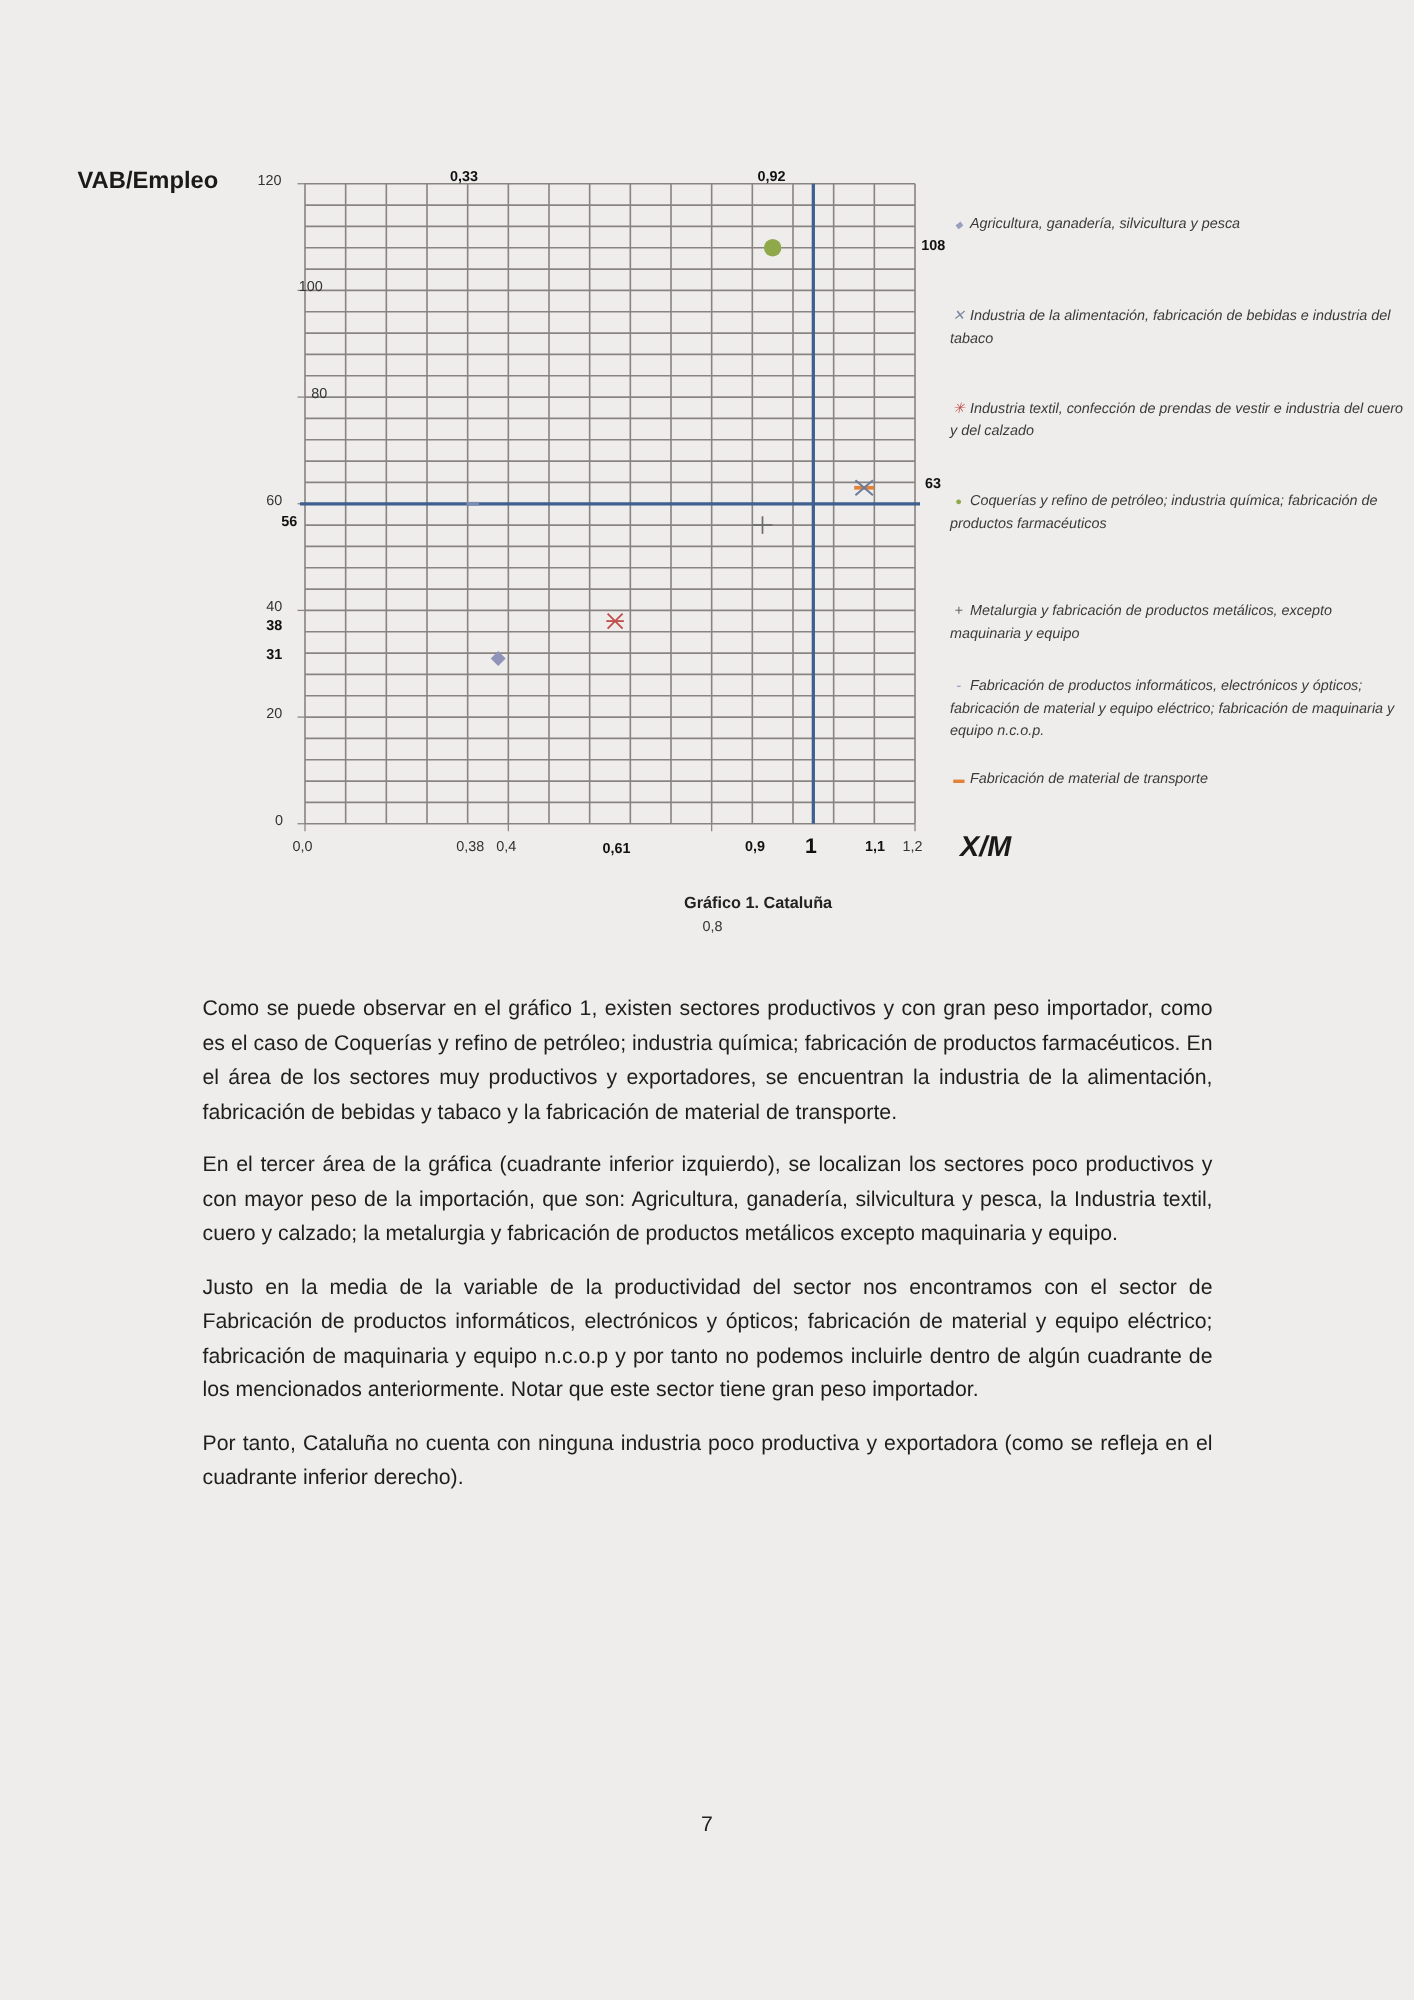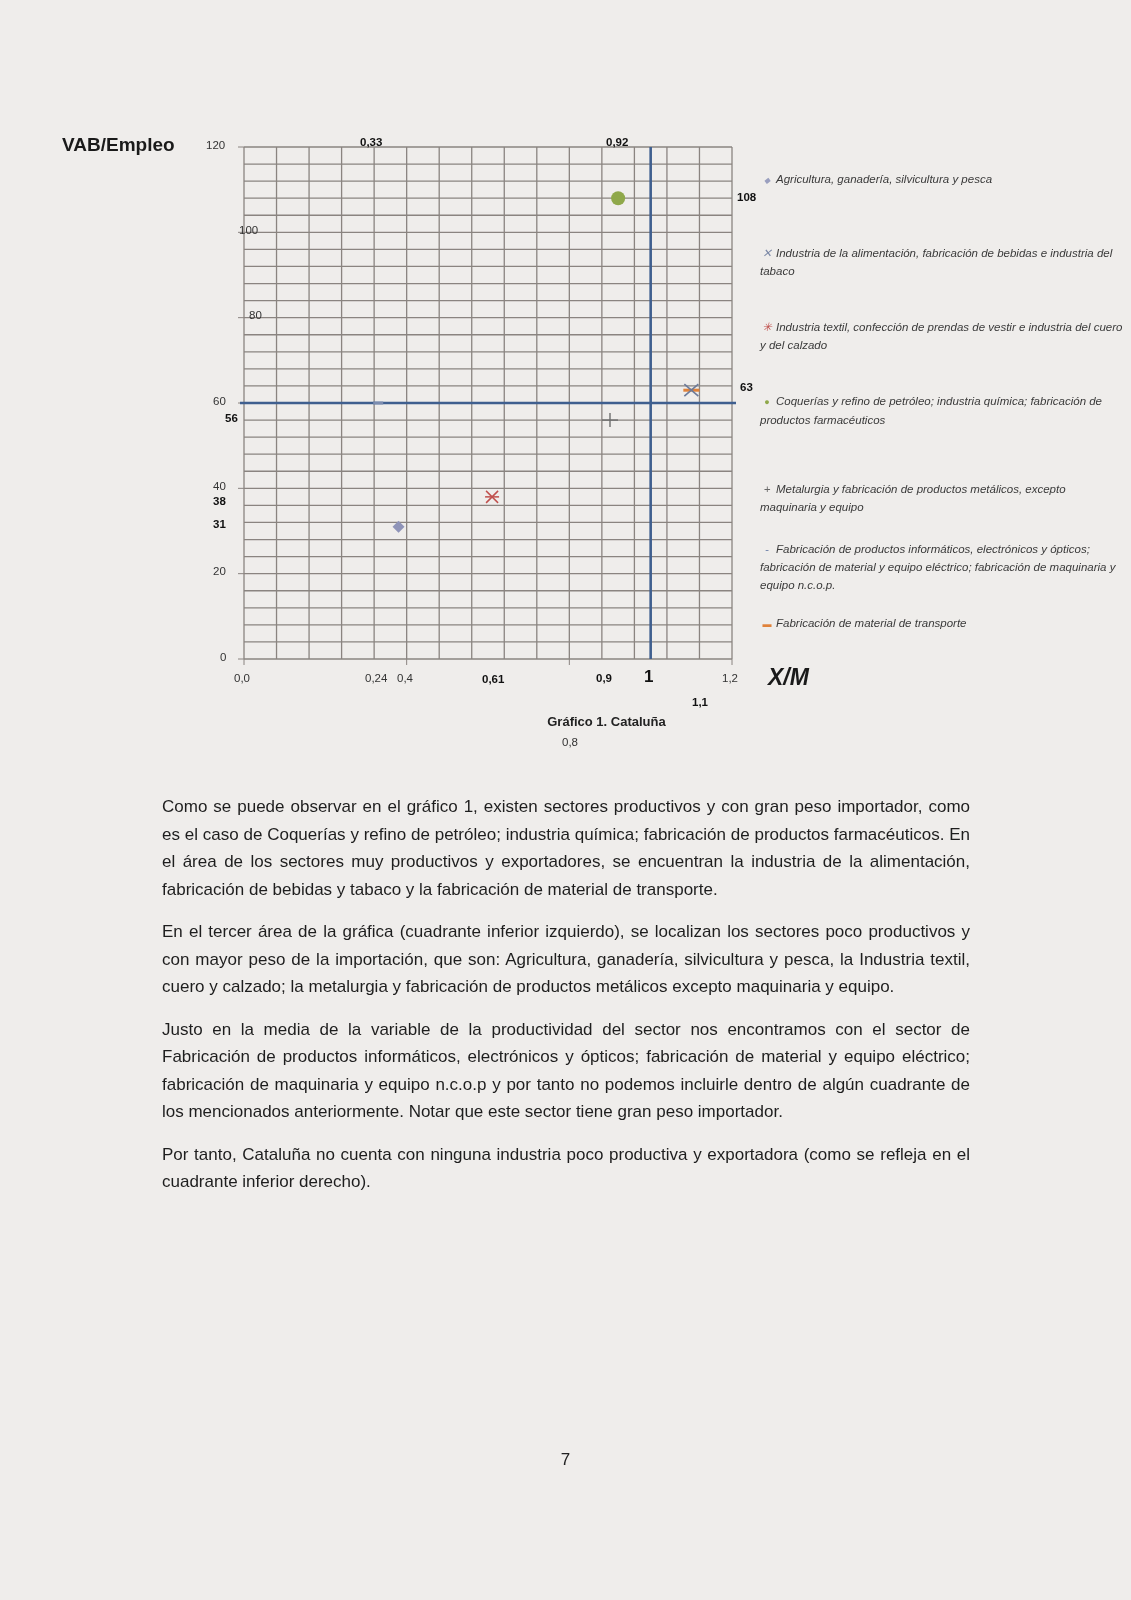--- a/index.html
+++ b/index.html
@@ -124,27 +124,27 @@
 <div class="abs tick" style="left:213px; top:309px;margin-left:36px;">80</div>
 <div class="abs tick" style="left:213px; top:395px;">60</div>
 <div class="abs tick bold" style="left:213px; top:412px;padding-left:12px;">56</div>
 <div class="abs tick" style="left:213px; top:480px;">40</div>
 <div class="abs tick bold" style="left:213px; top:495px;">38</div>
 <div class="abs tick bold" style="left:213px; top:518px;">31</div>
 <div class="abs tick" style="left:213px; top:565px;">20</div>
 <div class="abs tick" style="left:220px; top:651px;">0</div>
 
 <div class="abs tick" style="left:234px; top:672px;">0,0</div>
-<div class="abs tick" style="left:365px; top:672px;">0,24</div>
+<div class="abs tick" style="left:365px; top:672px;">0,38</div>
 <div class="abs tick" style="left:397px; top:672px;">0,4</div>
 <div class="abs tick bold" style="left:482px; top:673px;">0,61</div>
 <div class="abs tick" style="left:562px; top:704px;margin-top:32px;">0,8</div>
 <div class="abs tick bold" style="left:596px; top:672px;">0,9</div>
 <div class="abs tick bold" style="left:644px; top:667px; font-size:17px;">1</div>
-<div class="abs tick bold" style="left:692px; top:696px;">1,1</div>
+<div class="abs tick bold" style="left:692px; top:672px;">1,1</div>
 <div class="abs tick" style="left:722px; top:672px;">1,2</div>
 
 <div class="abs tick bold" style="left:360px; top:136px;">0,33</div>
 <div class="abs tick bold" style="left:606px; top:136px;">0,92</div>
 <div class="abs tick bold" style="left:737px; top:191px;">108</div>
 <div class="abs tick bold" style="left:740px; top:381px;">63</div>
 
 <div class="abs legend">
   <div class="legend-item" style="top:0px;">
     <span class="sym" style="color:#9a9fbf;font-size:8px;">◆</span><span class="txt">Agricultura, ganadería, silvicultura y pesca</span>

